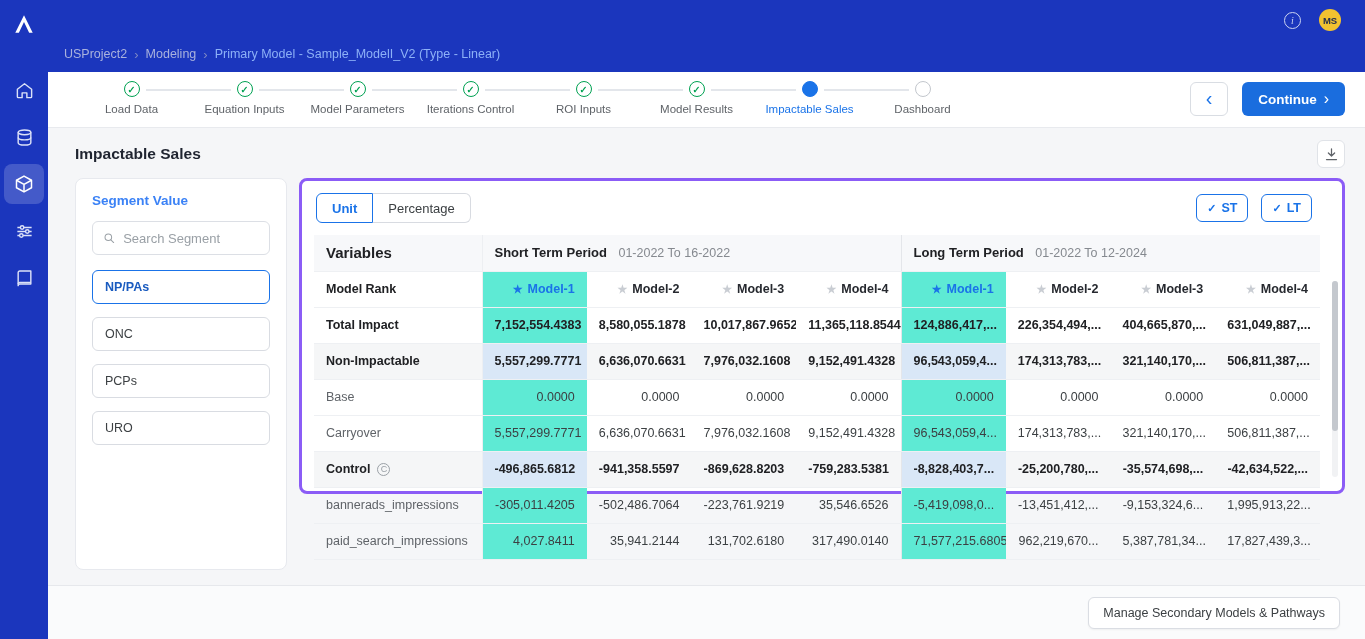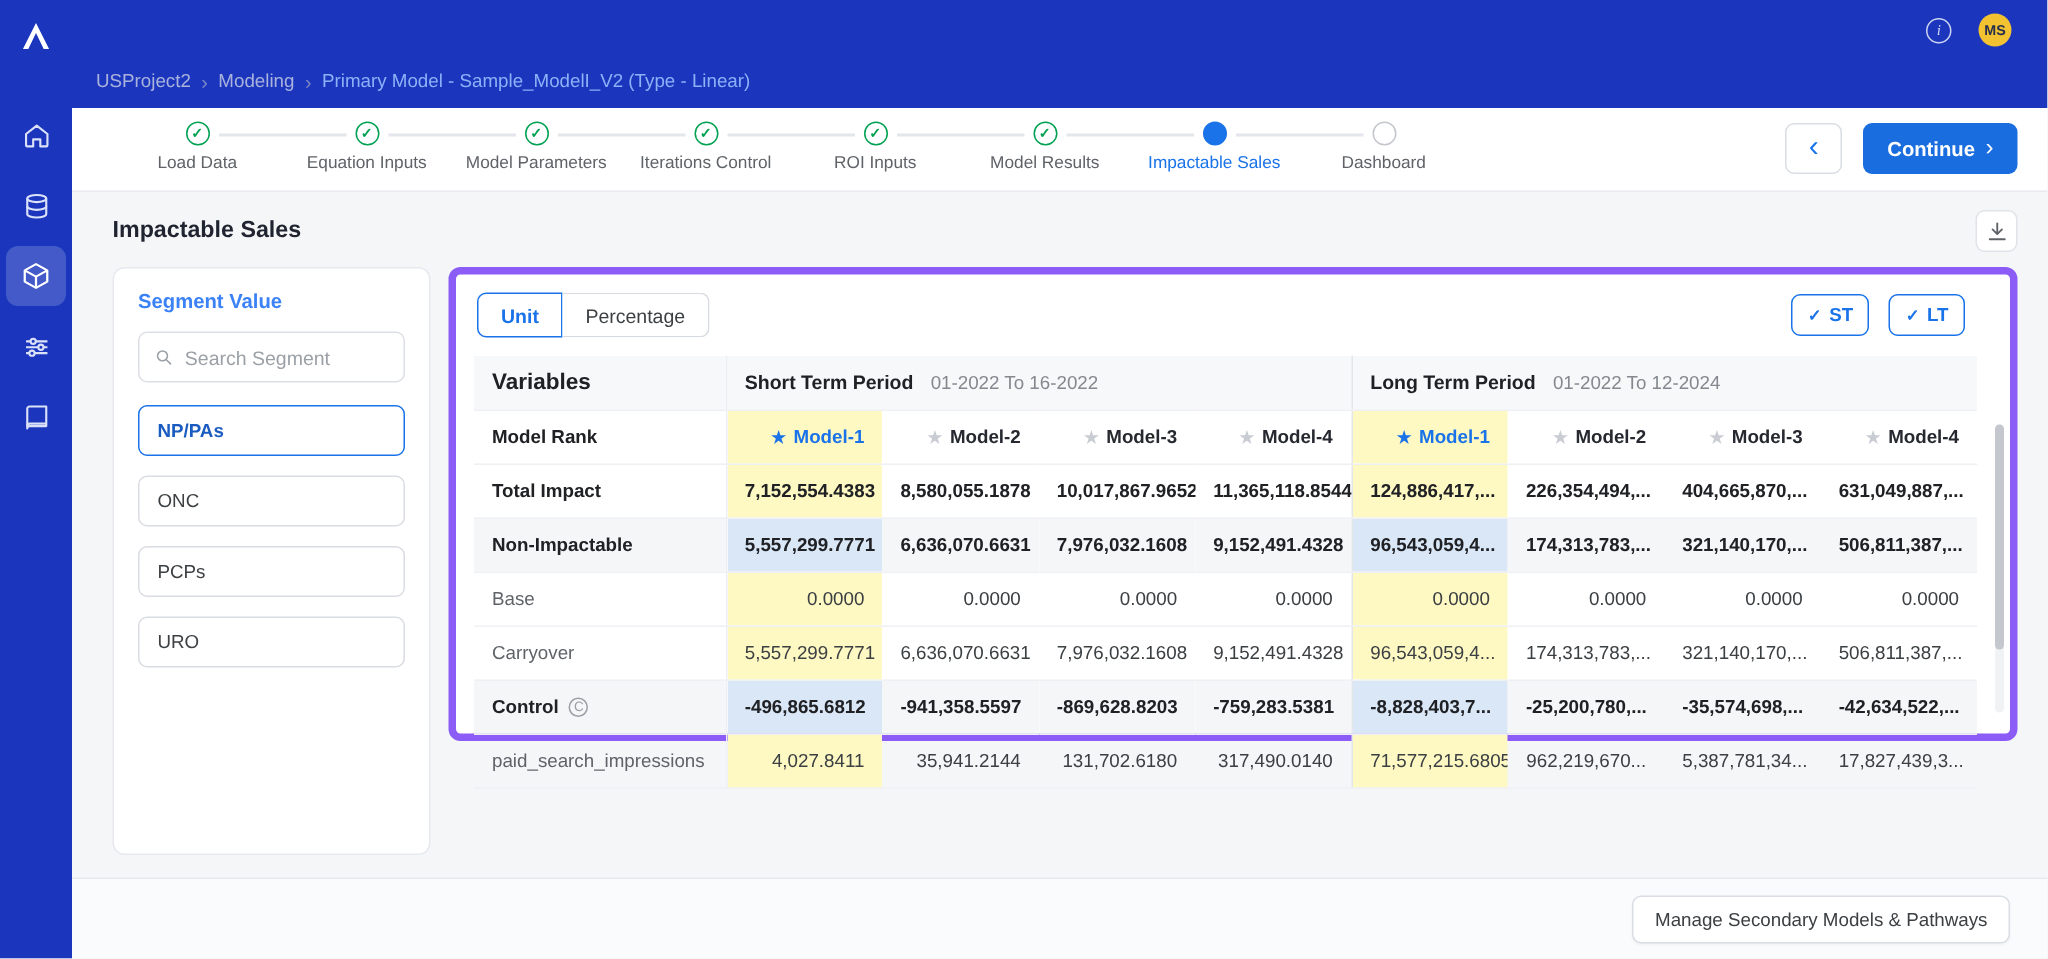--- a/index.html
+++ b/index.html
@@ -48,21 +48,21 @@
   
   .segment-card{width:212px;height:392px;background:#fff;border:1px solid #e7e9ee;border-radius:8px;padding:14px 16px}
   .segment-title{font-size:13.5px;font-weight:bold;margin-bottom:13px;color:#3b82f6}
   .search-box{display:flex;align-items:center;gap:8px;border:1px solid #dcdfe5;border-radius:6px;height:34px;padding:0 10px;margin-bottom:15px}
   .search-box input{border:none;outline:none;font-size:13px;width:100%;color:#3c4043;font-family:"Liberation Sans",sans-serif;background:transparent}
   .search-box input::placeholder{color:#9aa0a6}
   .segment-item{height:34px;border:1px solid #d9dce2;border-radius:6px;display:flex;align-items:center;padding:0 12px;font-size:12.5px;color:#3c4043;margin-bottom:13px;cursor:pointer;background:#fff}
   .segment-item.selected{border:1.5px solid #1a73e8;color:#1a5bbf;font-weight:bold}
 
   
-  .table-card{flex:1;height:316px;background:#fff;border:5px solid #8b5cf6;border-radius:8px;position:relative;padding:12px 14px 0 12px}
+  .table-card{flex:1;height:316px;background:#fff;border:3px solid #8b5cf6;border-radius:8px;position:relative;padding:12px 14px 0 12px}
   .card-controls{display:flex;justify-content:space-between;align-items:center;margin-bottom:12px}
   .toggle{display:flex;margin-left:2px}
   .toggle-btn{height:30px;padding:0 15px;font-size:13px;display:flex;align-items:center;border:1px solid #d8dbe1;background:#fff;color:#3c4043;cursor:pointer;font-family:"Liberation Sans",sans-serif}
   .toggle-btn.first{border-radius:6px 0 0 6px}
   .toggle-btn.last{border-radius:0 6px 6px 0;border-left:none}
   .toggle-btn.selected{border:1px solid #1a73e8;color:#1a73e8;font-weight:bold}
   .stlt{display:flex;gap:13px;margin-right:16px}
   .check-btn{height:28px;padding:0 10px;border:1px solid #1a73e8;border-radius:6px;color:#1a73e8;font-size:12.5px;font-weight:bold;background:#fff;display:flex;align-items:center;gap:5px;cursor:pointer;font-family:"Liberation Sans",sans-serif}
   .check-btn .chk{font-size:11px}
 
@@ -70,21 +70,21 @@
   th,td{height:36px;font-size:12.5px;padding:0 12px;border-bottom:1px solid #eef0f3;white-space:nowrap;overflow:hidden;vertical-align:middle}
   thead th{background:#f7f8fa;text-align:left;color:#202124}
   th.var-h{font-weight:bold;font-size:15px;border-right:1px solid #edeff2}
   th.group-h .g-label{font-weight:bold;font-size:13px}
   th.group-h .g-range{font-weight:normal;color:#85898f;font-size:12.5px;margin-left:8px}
   td.label{text-align:left;color:#5f6368;border-right:1px solid #edeff2}
   tr.bold td{font-weight:bold;color:#202124}
   tr.bold td.label{color:#202124}
   td.val{text-align:right;color:#3c4043}
   tr.bold td.val{color:#202124}
-  td.hl{background:#fef9c3}
+  td.hl{background:#5eead4}
   tr.shaded td{background:#f5f6f7}
   tr.shaded td.hl{background:#d9e7f7}
   .group-start{border-left:1px solid #e4e6ea}
   .rank-cell{text-align:right;font-weight:bold;color:#26292f;cursor:pointer}
   .rank-cell .star{color:#c9cdd3;margin-right:5px;font-size:11px}
   .rank-cell.m1{color:#1a73e8}
   .rank-cell.m1 .star{color:#1a73e8}
   td.rank-label{font-weight:bold;color:#202124;border-right:1px solid #edeff2}
   .cinfo{display:inline-flex;width:13px;height:13px;border:1px solid #9aa0a6;border-radius:50%;color:#9aa0a6;font-size:9px;align-items:center;justify-content:center;margin-left:7px;vertical-align:1px;font-weight:normal;cursor:pointer}
 
@@ -331,20 +331,31 @@
               <td class="val hl">-496,865.6812</td>
               <td class="val">-941,358.5597</td>
               <td class="val">-869,628.8203</td>
               <td class="val">-759,283.5381</td>
               <td class="val hl group-start">-8,828,403,7...</td>
               <td class="val">-25,200,780,...</td>
               <td class="val">-35,574,698,...</td>
               <td class="val">-42,634,522,...</td>
             </tr>
             <tr class="">
+              <td class="label">bannerads_impressions</td>
+              <td class="val hl">-305,011.4205</td>
+              <td class="val">-502,486.7064</td>
+              <td class="val">-223,761.9219</td>
+              <td class="val">35,546.6526</td>
+              <td class="val hl group-start">-5,419,098,0...</td>
+              <td class="val">-13,451,412,...</td>
+              <td class="val">-9,153,324,6...</td>
+              <td class="val">1,995,913,22...</td>
+            </tr>
+            <tr class="">
               <td class="label">paid_search_impressions</td>
               <td class="val hl">4,027.8411</td>
               <td class="val">35,941.2144</td>
               <td class="val">131,702.6180</td>
               <td class="val">317,490.0140</td>
               <td class="val hl group-start">71,577,215.6805</td>
               <td class="val">962,219,670...</td>
               <td class="val">5,387,781,34...</td>
               <td class="val">17,827,439,3...</td>
             </tr>

